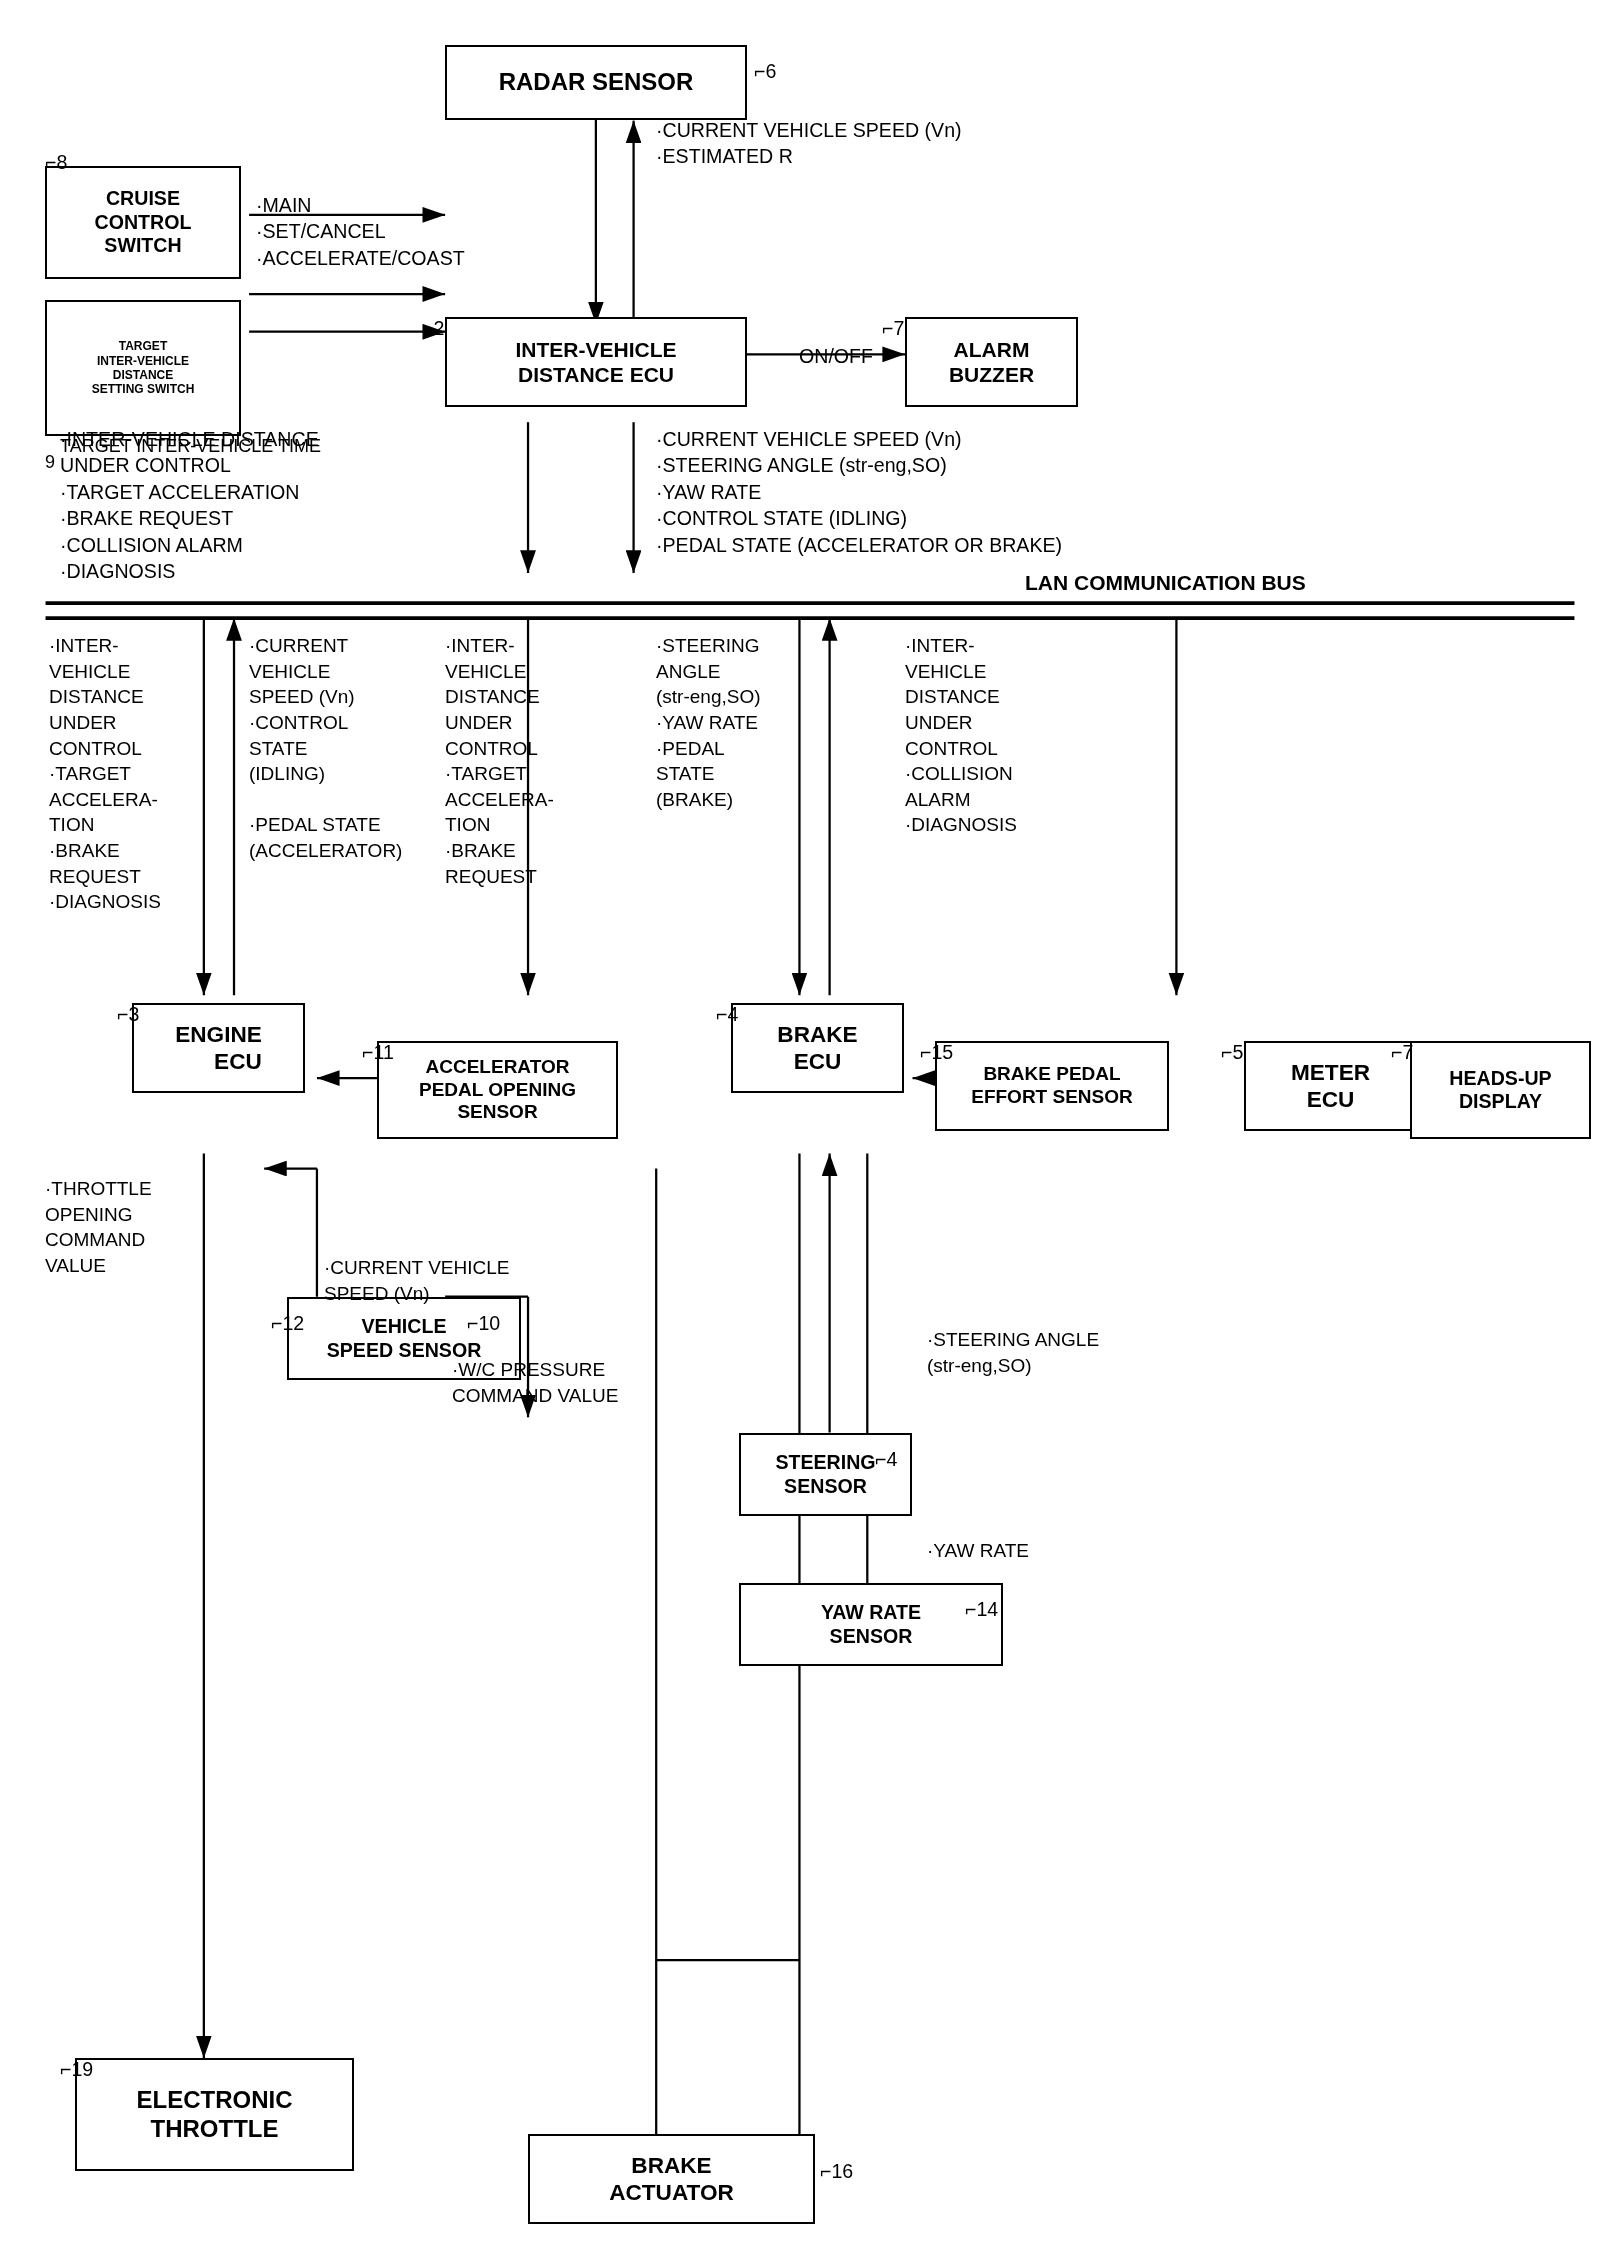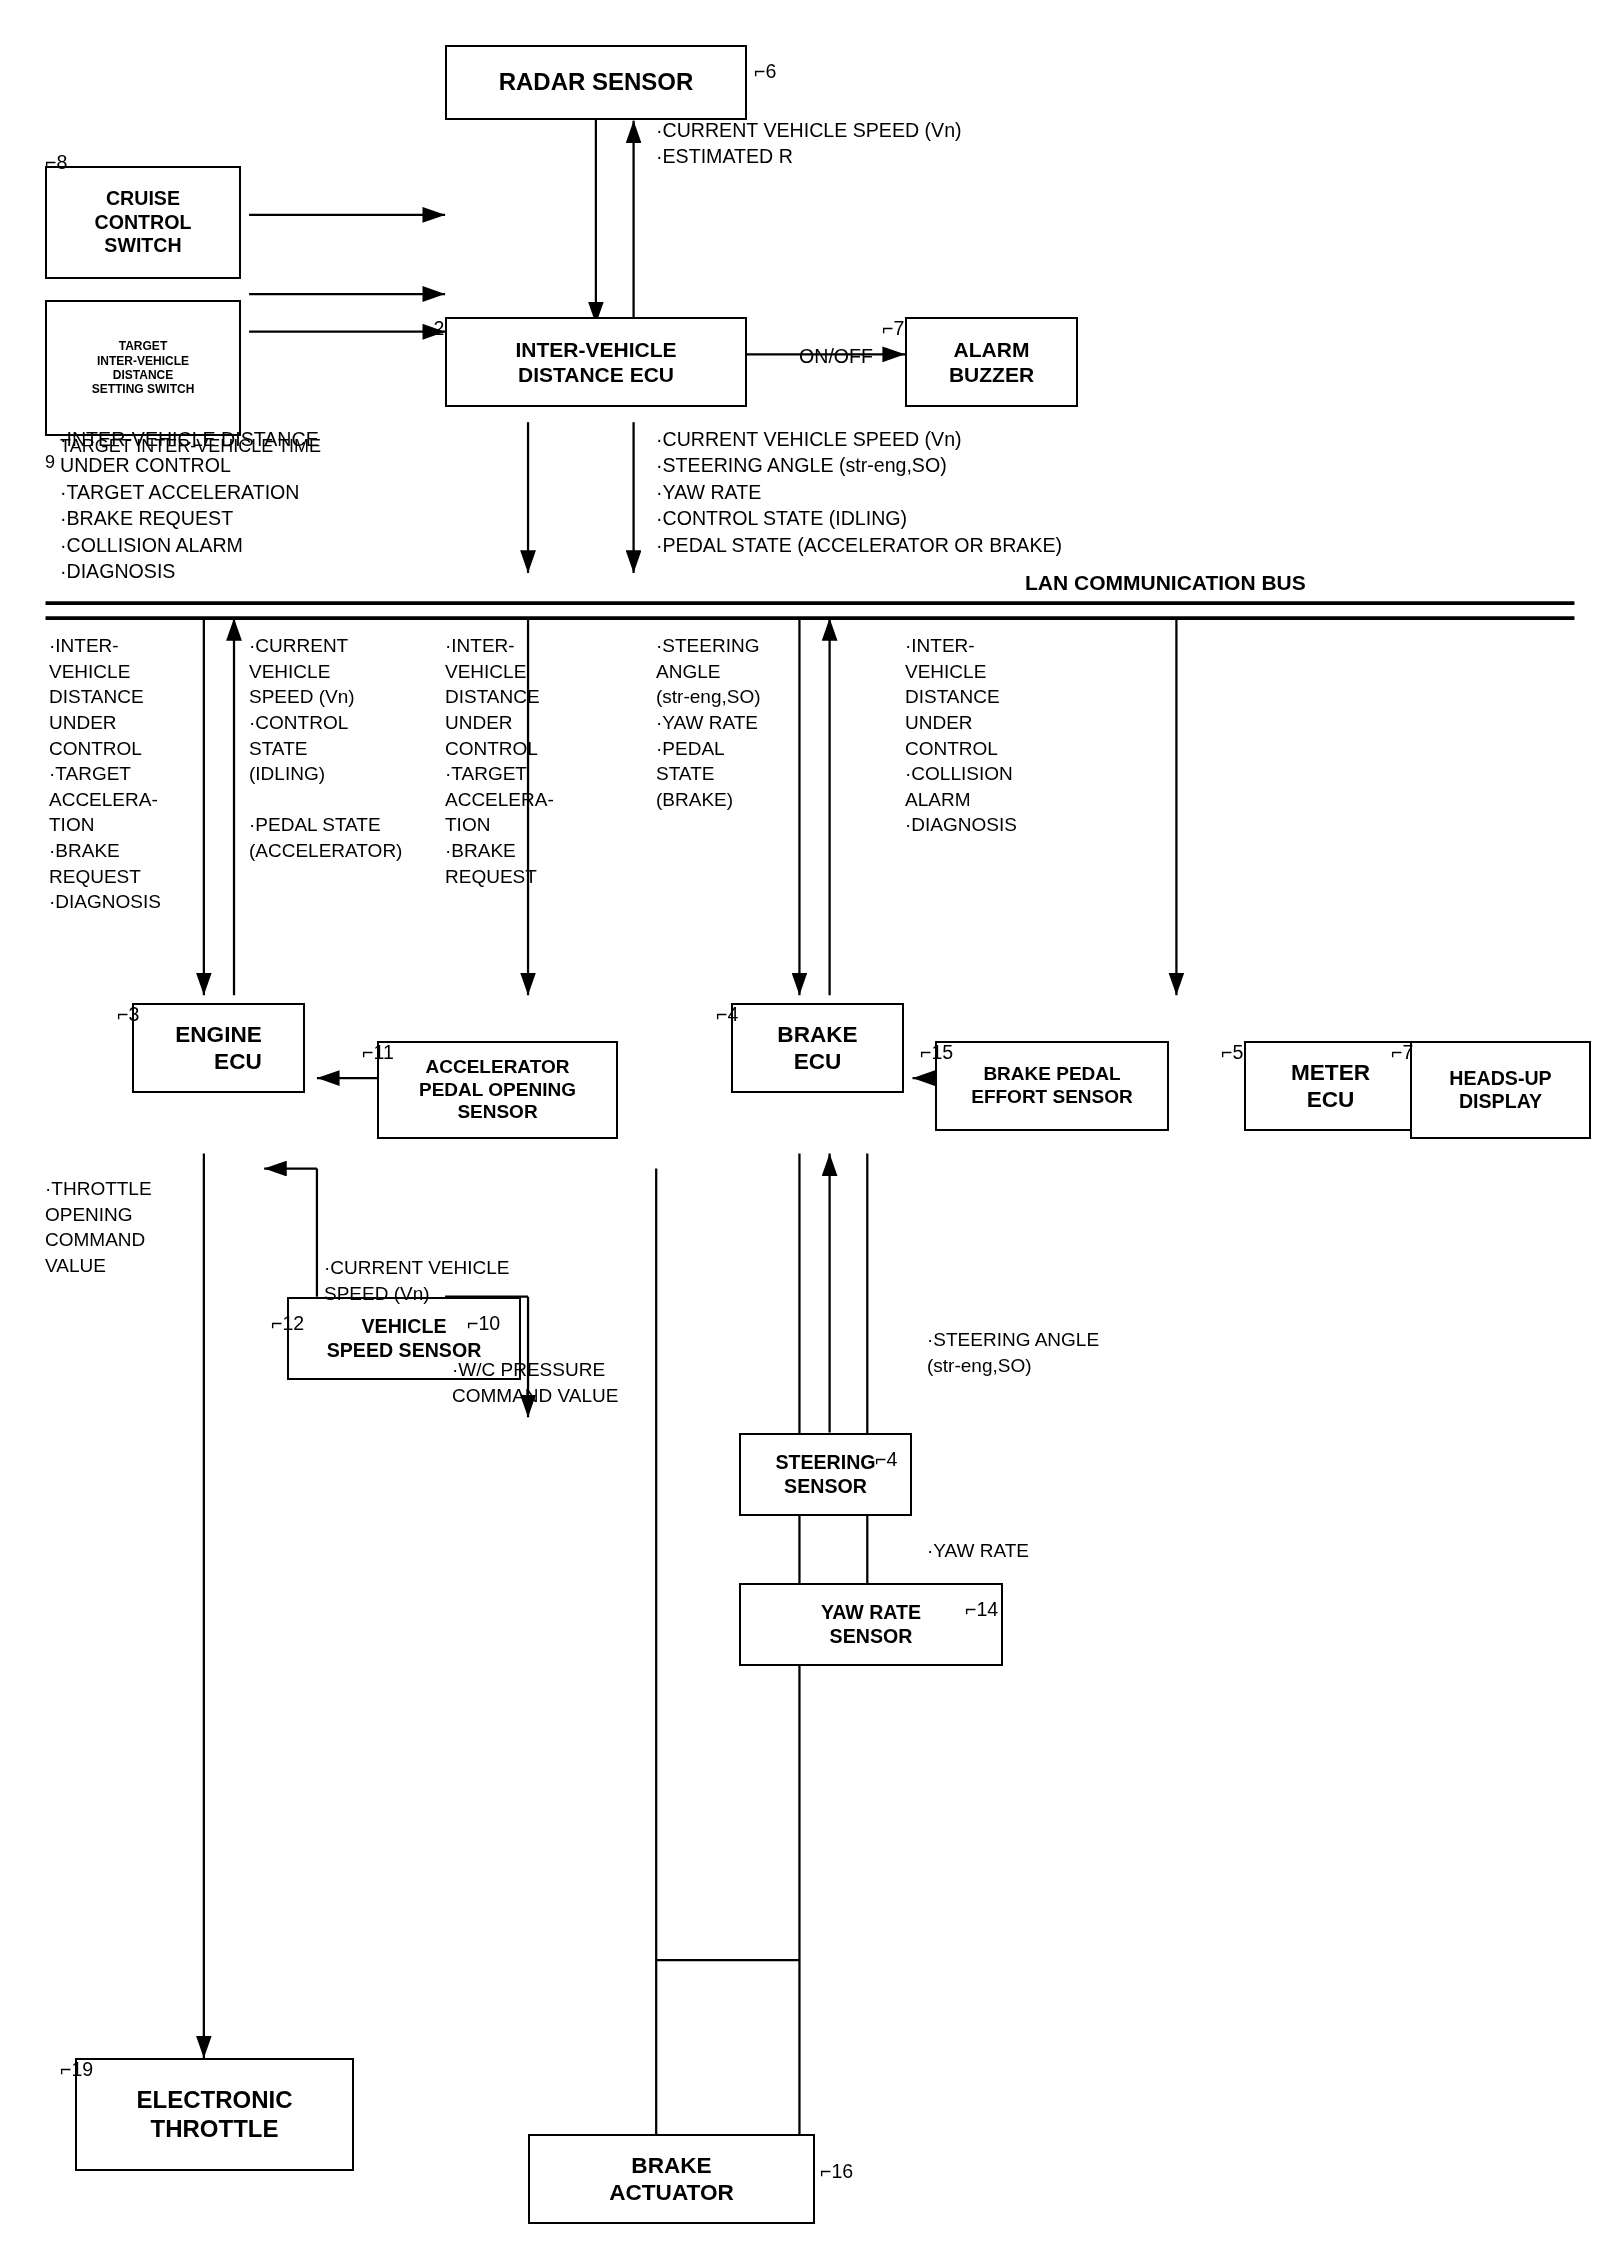--- a/index.html
+++ b/index.html
@@ -131,20 +131,23 @@
     <span>·CURRENT VEHICLE SPEED (Vn)<br>·ESTIMATED R</span>
   </div>
 
   <div class="box" style="left:45px; top:166px; width:196px; height:113px; font-size:19.6px;">
     <span>CRUISE<br>CONTROL<br>SWITCH</span>
   </div>
   <div class="label-ref" style="left:45px; top:151px;">
     <span>⌐</span><span>8</span>
   </div>
 
+  <div class="text-block" style="left:256px; top:192px; width:188px;">
+    <span>·MAIN<br>·SET/CANCEL<br>·ACCELERATE/COAST</span>
+  </div>
 
   <div class="box" style="left:45px; top:287px; width:196px; height:136px; font-size:12px;margin-top:13px;">
     <span>TARGET<br>INTER-VEHICLE<br>DISTANCE<br>SETTING SWITCH</span>
   </div>
 
   <div class="text-block" style="left:60px; top:434px; width:302px; font-size:18px;">
     <span>TARGET INTER-VEHICLE TIME</span>
   </div>
   <div class="label-ref" style="left:45px; top:452px; font-size:18px;">
     <span>9</span>

